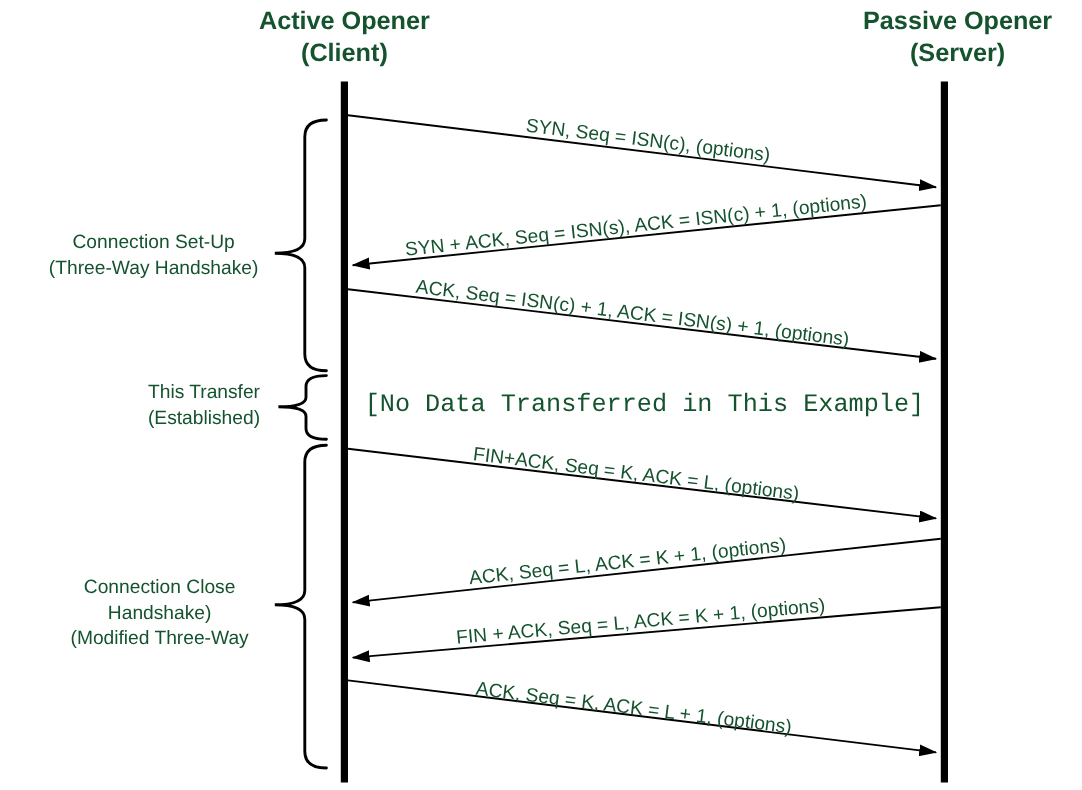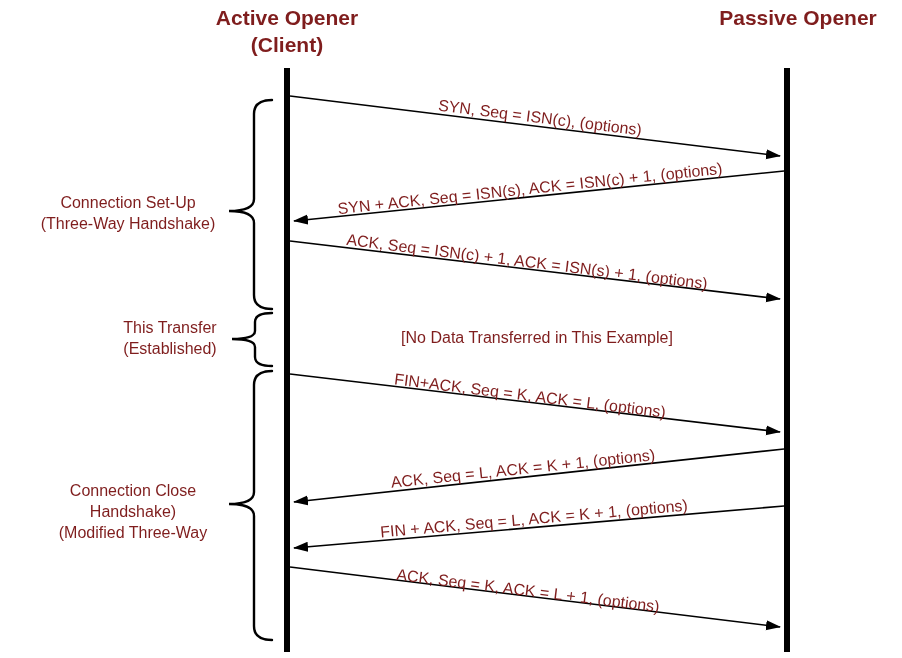--- a/index.html
+++ b/index.html
@@ -6,21 +6,21 @@
     margin: 0;
     padding: 0;
     background: #ffffff;
   }
   #canvas {
     position: relative;
     width: 902px;
     height: 658px;
     background: #ffffff;
     font-family: "Liberation Sans", sans-serif;
-    color: #7f1d1d;
+    color: #14532d;
     overflow: hidden;
   }
   #diagram-svg {
     position: absolute;
     left: 0;
     top: 0;
   }
   .title {
     position: absolute;
     transform: translate(-50%, 0);
@@ -39,22 +39,23 @@
     position: absolute;
     transform: translate(-50%, -50%);
     text-align: center;
     font-size: 16px;
     line-height: 21px;
     white-space: nowrap;
   }
   .note-label {
     position: absolute;
     transform: translate(-50%, -50%);
-    font-size: 16px;
+    font-size: 21px;
     white-space: nowrap;
+    font-family: Liberation Mono, monospace;
   }
 </style>
 </head>
 <body>
 
 <div id="canvas">
 
   <svg id="diagram-svg" width="902" height="658" viewBox="0 0 902 658">
     <defs>
       <marker id="arrow" markerUnits="userSpaceOnUse" markerWidth="16" markerHeight="12" refX="14" refY="5" orient="auto">
@@ -77,20 +78,21 @@
     <path d="M 272,313 Q 255,313 255,322 L 255,331 Q 255,339 232,339 Q 255,339 255,347 L 255,357 Q 255,366 272,366" fill="none" stroke="#000000" stroke-width="2.4" stroke-linecap="round"></path>
     <path d="M 272,371 Q 254,371 254,385 L 254,492 Q 254,504 229,504 Q 254,504 254,516 L 254,626 Q 254,640 272,640" fill="none" stroke="#000000" stroke-width="2.4" stroke-linecap="round"></path>
   </svg>
 
   <div class="title" style="left:287px; top:4px;">
     <div>Active Opener</div>
     <div>(Client)</div>
   </div>
   <div class="title" style="left:798px; top:4px;">
     <div>Passive Opener</div>
+    <div>(Server)</div>
   </div>
 
   <div class="phase-label" style="left:128px; top:213px;">
     <div>Connection Set-Up</div>
     <div>(Three-Way Handshake)</div>
   </div>
   <div class="phase-label" style="left:170px; top:338px;">
     <div>This Transfer</div>
     <div>(Established)</div>
   </div>

